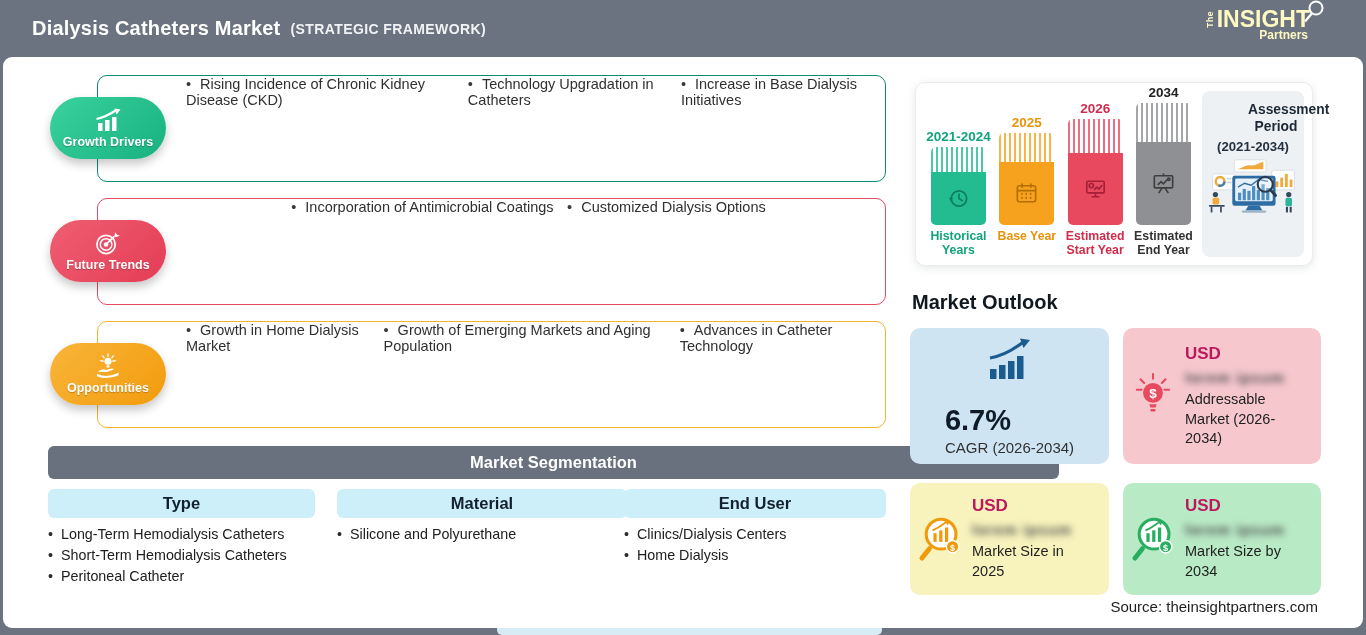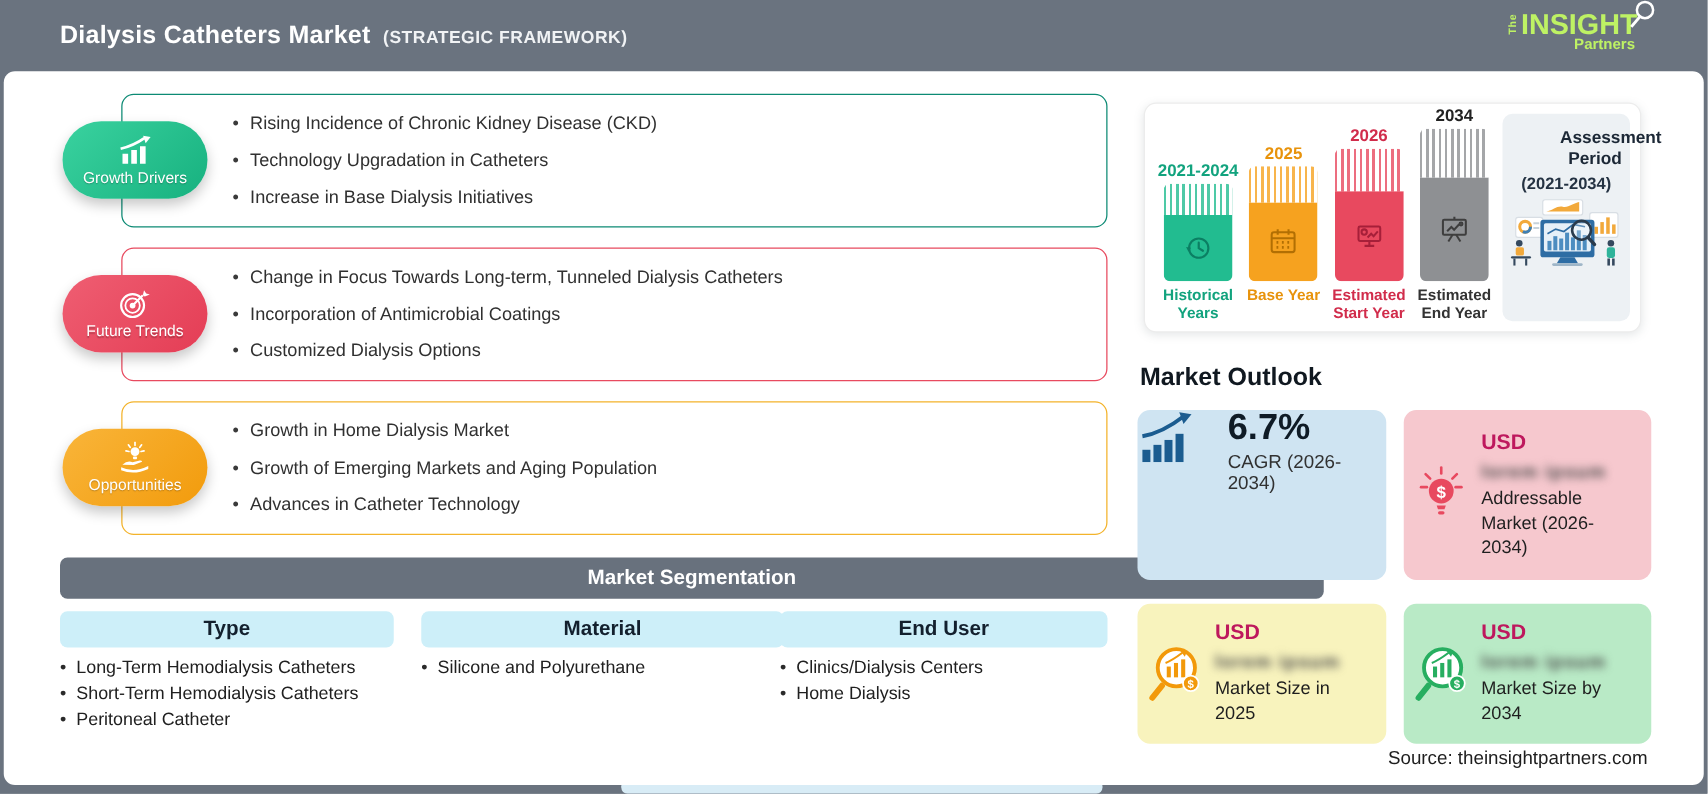--- a/index.html
+++ b/index.html
@@ -1,48 +1,48 @@
 <!DOCTYPE html>
 <html><head>
 <meta charset="utf-8">
 <style>
   * { margin:0; padding:0; box-sizing:border-box; }
   html,body { width:1366px; height:635px; }
   body { font-family:"Liberation Sans", sans-serif; background:#6A737F; overflow:hidden; }
   .page { position:relative; width:1366px; height:635px; background:#6A737F; }
 
   
-  .topbar { position:absolute; left:0; top:0; width:100%; height:57px; display:flex; align-items:center; padding-left:48px; z-index:3; }
+  .topbar { position:absolute; left:0; top:0; width:100%; height:57px; display:flex; align-items:center; padding-left:32px; z-index:3; }
   .title { color:#fff; font-size:20px; font-weight:700; letter-spacing:.2px; }
   .subtitle { color:#f1f3f5; font-size:14px; font-weight:600; margin-left:10px; letter-spacing:.4px; }
-  .logo { position:absolute; right:56px; top:8px; color:#bef264; }
+  .logo { position:absolute; right:56px; top:8px; color:#fef9c3; }
   .logo-row { display:flex; align-items:flex-end; position:relative; }
   .logo-the { writing-mode:vertical-rl; transform:rotate(180deg); font-size:8.5px; font-weight:700; letter-spacing:.5px; margin-right:2px; margin-bottom:3px; }
   .logo-insight { font-size:23px; font-weight:800; letter-spacing:0; line-height:1; }
   .logo-lens { position:absolute; right:-16px; top:-9px; }
   .logo-partners { font-size:12px; font-weight:700; text-align:right; margin-top:-3px; padding-right:2px; }
 
   
   .sheet { position:absolute; left:3px; top:57px; width:1360px; height:571px; background:#fff; border-radius:9px; z-index:2; }
   .bottom-accent { position:absolute; left:497px; top:624px; width:385px; height:11px; background:#D8ECF6; border-radius:5px; z-index:1; }
 
   
   .info-box { position:absolute; left:94px; width:789px; height:107px; border-radius:10px; background:#fff; }
   .box-green  { top:18px;  border:1.6px solid #0C8A74; }
   .box-red    { top:141px; border:1.6px solid #E84A5F; }
   .box-orange { top:264px; border:1.6px solid #F3B32B; }
-  .bullets { position:absolute; left:88px; right:14px; top:0; bottom:0; display:flex; flex-direction:column; justify-content:center; gap:13.5px; }
+  .bullets { position:absolute; left:88px; right:14px; top:0; bottom:0; display:flex; flex-direction:row; justify-content:center; gap:13.5px; }
   .bullets li { list-style:none; font-size:14.5px; color:#303030; }
   .bullets li::before { content:"•"; margin-right:9px; color:#3a3a3a; }
 
   .pill { position:absolute; left:47px; width:116px; height:62px; border-radius:32px; display:flex; flex-direction:column; align-items:center; justify-content:center; gap:1px; color:#fff; box-shadow:0 5px 10px rgba(0,0,0,.22); z-index:2; }
   .pill-green  { top:40px;  background:linear-gradient(135deg,#3AD29F,#17B17F); }
   .pill-red    { top:163px; background:linear-gradient(135deg,#EF5E72,#E43D55); }
   .pill-orange { top:286px; background:linear-gradient(135deg,#F9B53A,#F29B0C); }
-  .pill-label { font-size:12.5px; font-weight:400; text-shadow:0 1px 1px rgba(0,0,0,.25); }
+  .pill-label { font-size:12.5px; font-weight:700; text-shadow:0 1px 1px rgba(0,0,0,.25); }
 
   
   .seg-title-bar { position:absolute; left:45px; top:389px; width:1011px; height:33px; background:#68717D; border-radius:6px; display:flex; align-items:center; justify-content:center; color:#fff; font-size:16.5px; font-weight:700; }
   .seg-chip { position:absolute; top:432px; height:29px; background:#CDEFF9; border-radius:6px; display:flex; align-items:center; justify-content:center; font-size:16.5px; font-weight:700; color:#13202E; }
   .chip-1 { left:45px;  width:267px; } .chip-2 { left:334px; width:290px; } .chip-3 { left:621px; width:262px; }
   .seg-list { position:absolute; top:467px; }
   .list-1 { left:45px; width:280px; } .list-2 { left:334px; width:270px; } .list-3 { left:621px; width:270px; }
   .seg-list li { list-style:none; font-size:14.3px; color:#202020; line-height:21px; }
   .seg-list li::before { content:"•"; margin-right:8px; color:#2a2a2a; }
 
@@ -59,21 +59,21 @@
   .tl-orange .tl-bar { height:92px; }  .tl-orange .tl-year,.tl-orange .tl-caption { color:#E8930C; } .tl-orange .tl-solid { background:#F6A21F; } .tl-orange .tl-stripes { background:repeating-linear-gradient(90deg,#F6A21F 0 2px,#fff 2px 5px); }
   .tl-red    .tl-bar { height:106px; } .tl-red    .tl-year,.tl-red    .tl-caption { color:#D12C4B; } .tl-red    .tl-solid { background:#E8495F; } .tl-red    .tl-stripes { background:repeating-linear-gradient(90deg,#E8495F 0 2px,#fff 2px 5px); }
   .tl-gray   .tl-bar { height:122px; } .tl-gray   .tl-year { color:#222; } .tl-gray .tl-caption { color:#333; } .tl-gray .tl-solid { background:#8E9093; } .tl-gray .tl-stripes { background:repeating-linear-gradient(90deg,#8E9093 0 2px,#fff 2px 5px); }
   .tl-assess { position:absolute; right:8px; top:8px; bottom:8px; width:102px; background:#EDF1F4; border-radius:8px; text-align:center; padding-top:10px; }
   .assess-title { font-size:13.8px; font-weight:700; color:#1C2836; line-height:1.25;margin-left:46px; }
   .assess-range { font-size:13.2px; font-weight:600; color:#243242; margin-top:4px; }
 
   
   .outlook-title { position:absolute; left:909px; top:234px; font-size:20px; font-weight:700; color:#101820; }
   .ocard { position:absolute; border-radius:10px; }
-  .card-cagr   { left:907px;  top:271px; width:199px; height:136px; background:#CFE4F2; display:flex; justify-content:center; gap:25px; }
+  .card-cagr   { left:907px;  top:271px; width:199px; height:136px; background:#CFE4F2; display:flex; align-items:center; justify-content:center; gap:25px;flex-direction:column; }
   .card-pink   { left:1120px; top:271px; width:198px; height:136px; background:#F6C8CE; }
   .card-yellow { left:907px;  top:426px; width:199px; height:112px; background:#F8F3BD; }
   .card-green  { left:1120px; top:426px; width:198px; height:112px; background:#B9EAC6; }
   .cagr-big { font-size:29px; font-weight:700; color:#0F1B26; line-height:1; }
   .cagr-cap { font-size:15px; color:#313131; margin-top:4px; }
   .ocard .icon-abs { position:absolute; left:8px; top:50%; transform:translateY(-50%); }
   .ocard-text { margin-left:62px; padding:13px 10px 10px 0; }
   .card-pink .ocard-text { padding-top:16px; }
   .o-cur { font-size:17px; font-weight:700; color:#be185d; }
   .o-blur { font-size:15px; font-weight:700; color:#4a4a4a; filter:blur(3.6px); letter-spacing:1px; margin:5px 0 4px; }
@@ -119,21 +119,20 @@
         <path d="M21.5 0.5 L27.5 1.5 L23.5 6.5 Z" fill="#fff"></path>
         <rect x="5" y="15" width="4.5" height="8" fill="#fff"></rect>
         <rect x="12" y="12" width="4.5" height="11" fill="#fff"></rect>
         <rect x="19" y="9" width="4.5" height="14" fill="#fff"></rect>
       </svg>
       <span class="pill-label">Growth Drivers</span>
     </div>
 
     <div class="info-box box-red">
       <ul class="bullets">
-        <li>Change in Focus Towards Long-term, Tunneled Dialysis Catheters</li>
         <li>Incorporation of Antimicrobial Coatings</li>
         <li>Customized Dialysis Options</li>
       </ul>
     </div>
     <div class="pill pill-red">
       <svg width="30" height="27" viewBox="0 0 30 28">
         <circle cx="13" cy="15" r="9.5" stroke="#fff" stroke-width="1.8" fill="none"></circle>
         <circle cx="13" cy="15" r="6" stroke="#fff" stroke-width="1.5" fill="none"></circle>
         <circle cx="13" cy="15" r="2.4" fill="#fff"></circle>
         <line x1="13" y1="15" x2="21.5" y2="6.5" stroke="#fff" stroke-width="1.8"></line>

